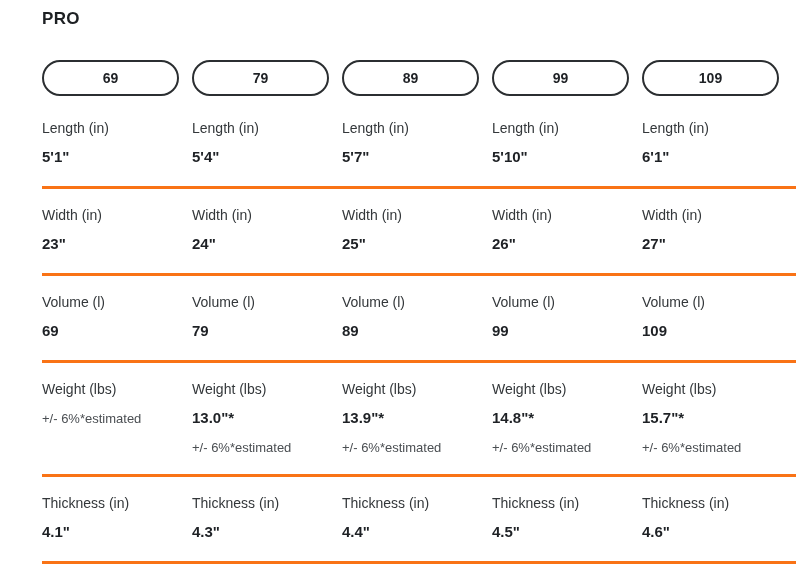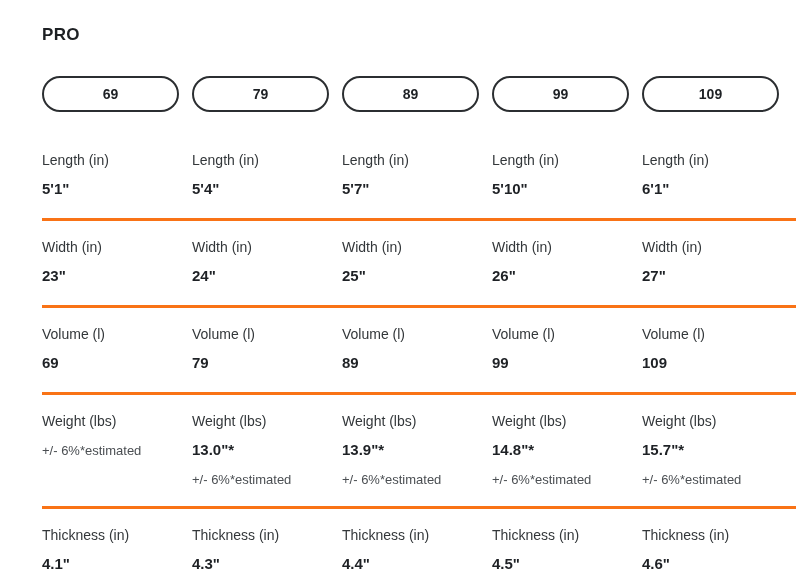--- a/index.html
+++ b/index.html
@@ -16,21 +16,21 @@
     background: #ffffff;
     overflow: hidden;
   }
   .content {
     position: absolute;
     left: 42px;
     top: 0;
     width: 754px;
   }
   .page-title {
-    margin-top: 25px;
+    margin-top: 9px;
     font-size: 17px;
     font-weight: 700;
     letter-spacing: 0.3px;
     color: #1d2023;
   }
   .size-row {
     display: grid;
     grid-template-columns: repeat(5, 150px);
     margin-top: 31px;
   }
@@ -48,21 +48,21 @@
     font-size: 14px;
     font-weight: 700;
     color: #1e2125;
     cursor: pointer;
   }
   .spec-row {
     display: grid;
     grid-template-columns: repeat(5, 150px);
     padding: 19px 0 21px 0;
   }
-  .spec-row.first { padding-top: 41px; }
+  .spec-row.first { padding-top: 25px; }
   .spec-row.bordered { border-top: 3px solid #f97316; }
   .cell { padding-right: 13px; }
   .spec-label {
     font-size: 14px;
     line-height: 15px;
     font-weight: 400;
     color: #33373a;
   }
   .spec-value {
     margin-top: 13px;

